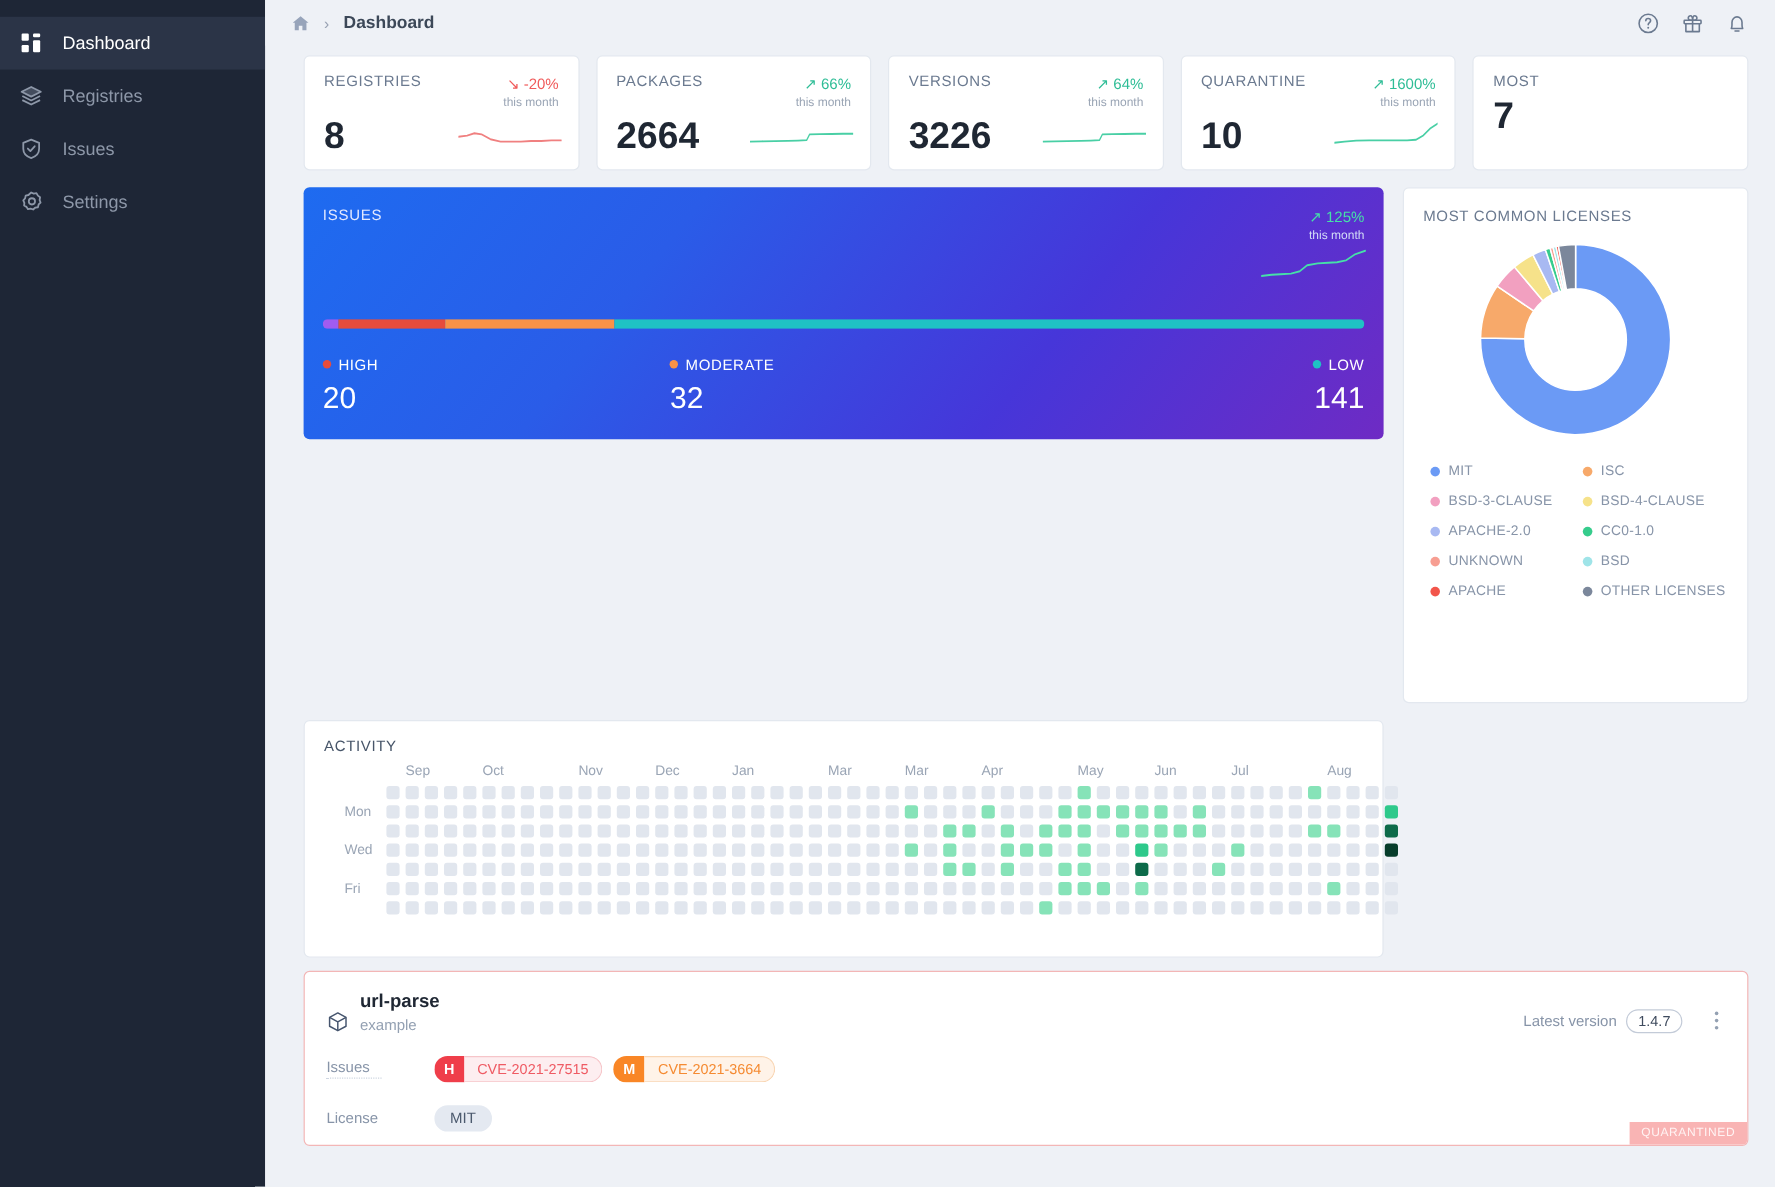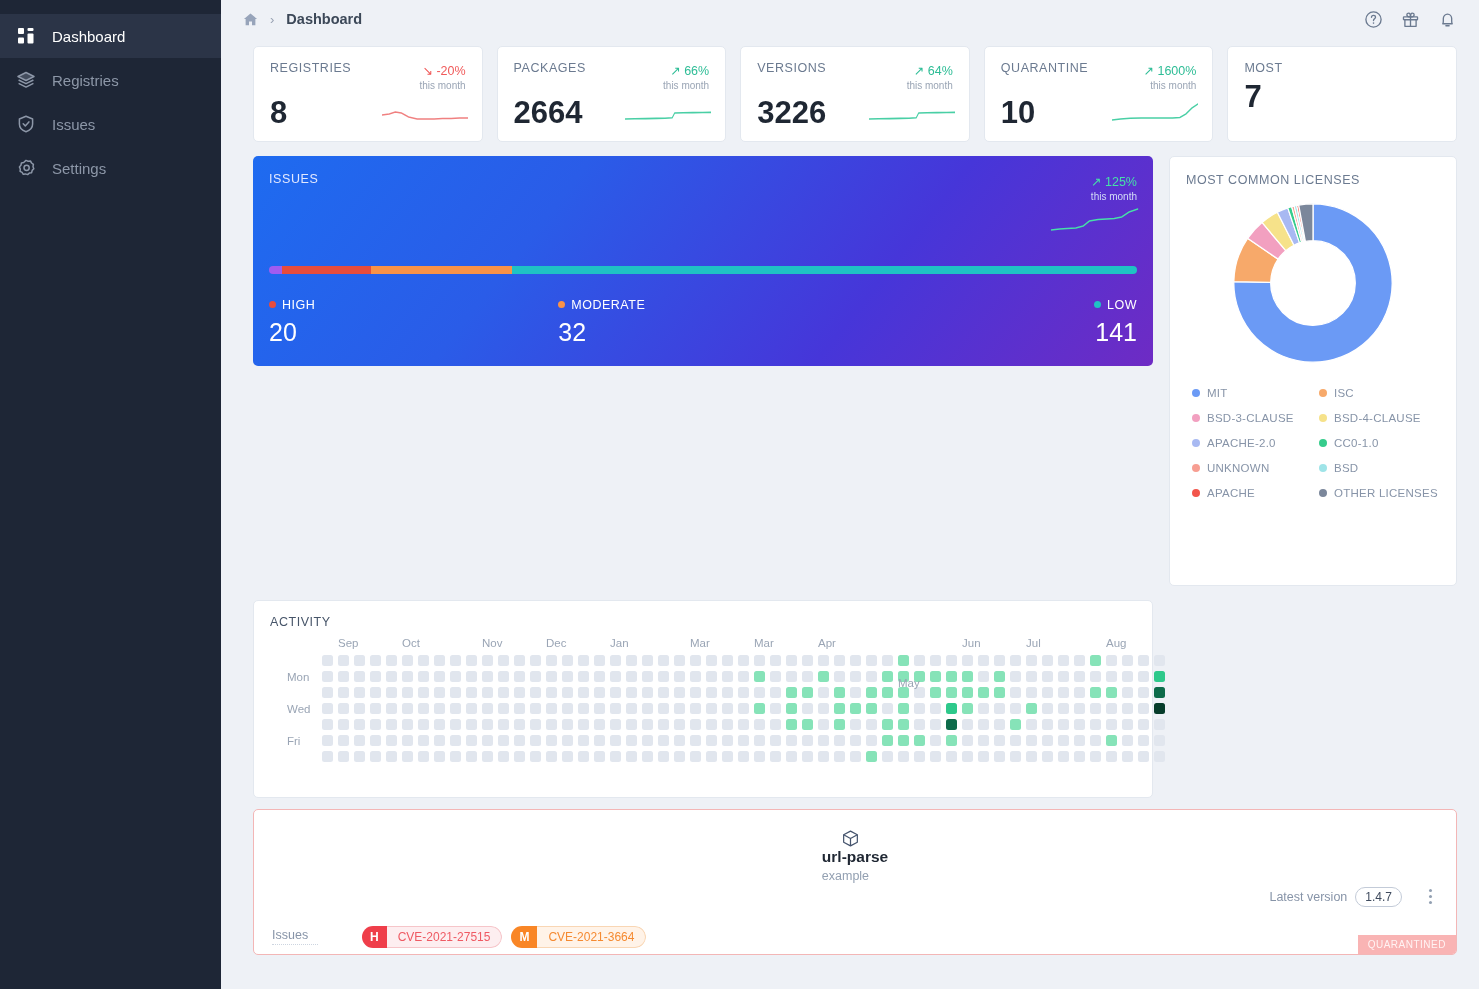--- a/index.html
+++ b/index.html
@@ -155,21 +155,21 @@
   .pkg-section-title {
     color: #5b6b81; font-size: 12.5px; letter-spacing: .55px;
     font-weight: 500; margin-top: 18px;
   }
   .pkg-card {
     background: #fff; border: 1px solid #e3e8ef; border-radius: 5px;
     margin-top: 11px; padding: 16px 18px 18px 18px; position: relative;
     overflow: hidden; height: 146px;
   }
   .pkg-card.flagged { border-color: #f3b6b6; }
-  .pkg-head { display: flex; align-items: center; flex-direction: column; }
+  .pkg-head { display: flex; align-items: flex-end; }
   .pkg-ico { width: 19px; height: 19px; flex: 0 0 19px; margin-top: 3px; margin-right: 9px; }
   .pkg-name { font-size: 15.5px; font-weight: 700; color: #1f2733; line-height: 1.15; }
   .pkg-scope { font-size: 12.5px; color: #93a0b2; margin-top: 3px; }
   .pkg-ver { margin-left: auto; display: flex; align-items: center; gap: 8px; padding-top: 4px; }
   .pkg-ver-label { font-size: 12.5px; color: #8794a8; }
   .pill {
     border: 1px solid #c3cbd8; border-radius: 11px; padding: 2px 9px;
     font-size: 12px; color: #3f4b5e; background: #fff;
   }
   .kebab { width: 16px; height: 18px; margin-left: 12px; display: flex; flex-direction: column; align-items: center; justify-content: center; gap: 3px; cursor: pointer; }
@@ -502,21 +502,21 @@
       <div class="act-title">ACTIVITY</div>
       <div class="hm-months" id="hm-months">
           <span class="hm-month" style="left: 16px;">Sep</span>
           <span class="hm-month" style="left: 80px;">Oct</span>
           <span class="hm-month" style="left: 160px;">Nov</span>
           <span class="hm-month" style="left: 224px;">Dec</span>
           <span class="hm-month" style="left: 288px;">Jan</span>
           <span class="hm-month" style="left: 368px;">Mar</span>
           <span class="hm-month" style="left: 432px;">Mar</span>
           <span class="hm-month" style="left: 496px;">Apr</span>
-          <span class="hm-month" style="left: 576px; margin-top: 40px;">May</span>
+          <span class="hm-month" style="left: 576px;">May</span>
           <span class="hm-month" style="left: 640px;">Jun</span>
           <span class="hm-month" style="left: 704px;">Jul</span>
           <span class="hm-month" style="left: 784px;">Aug</span>
         </div>
       <div class="hm-body">
         <div class="hm-days" id="hm-days">
             <span class="hm-day" style="top: 16px;">Mon</span>
             <span class="hm-day" style="top: 48px;">Wed</span>
             <span class="hm-day" style="top: 80px;">Fri</span>
           </div>

